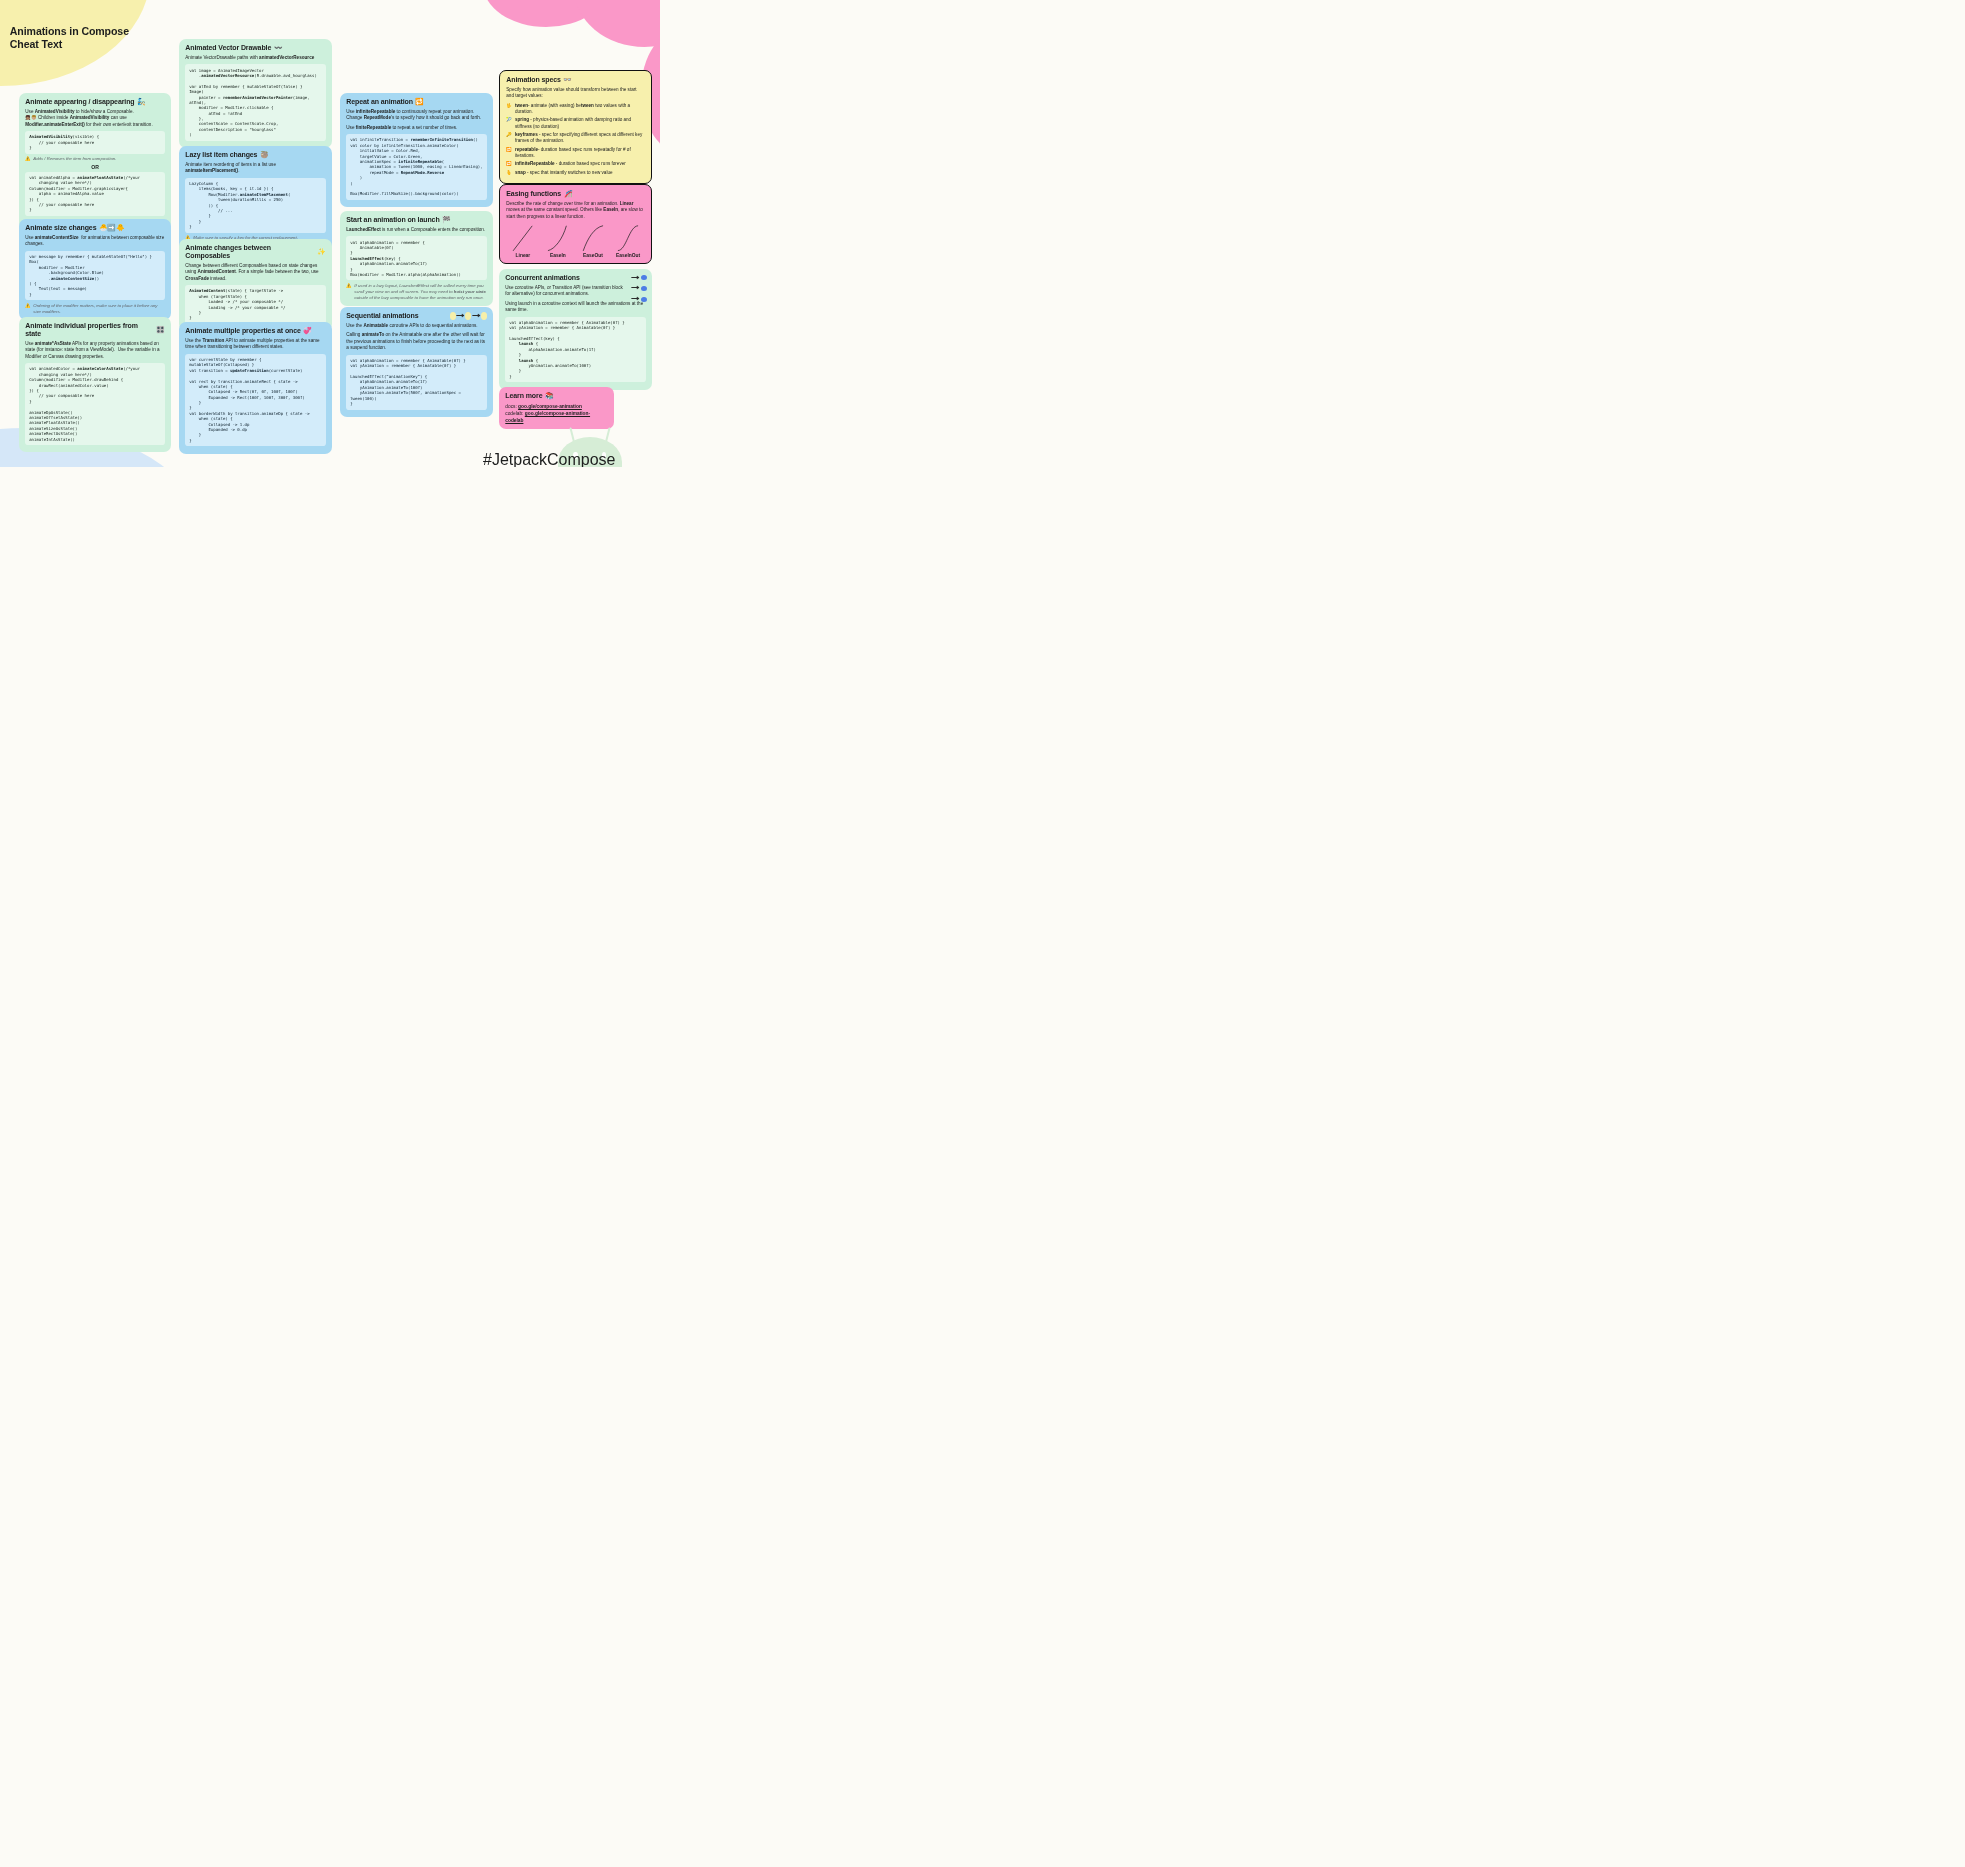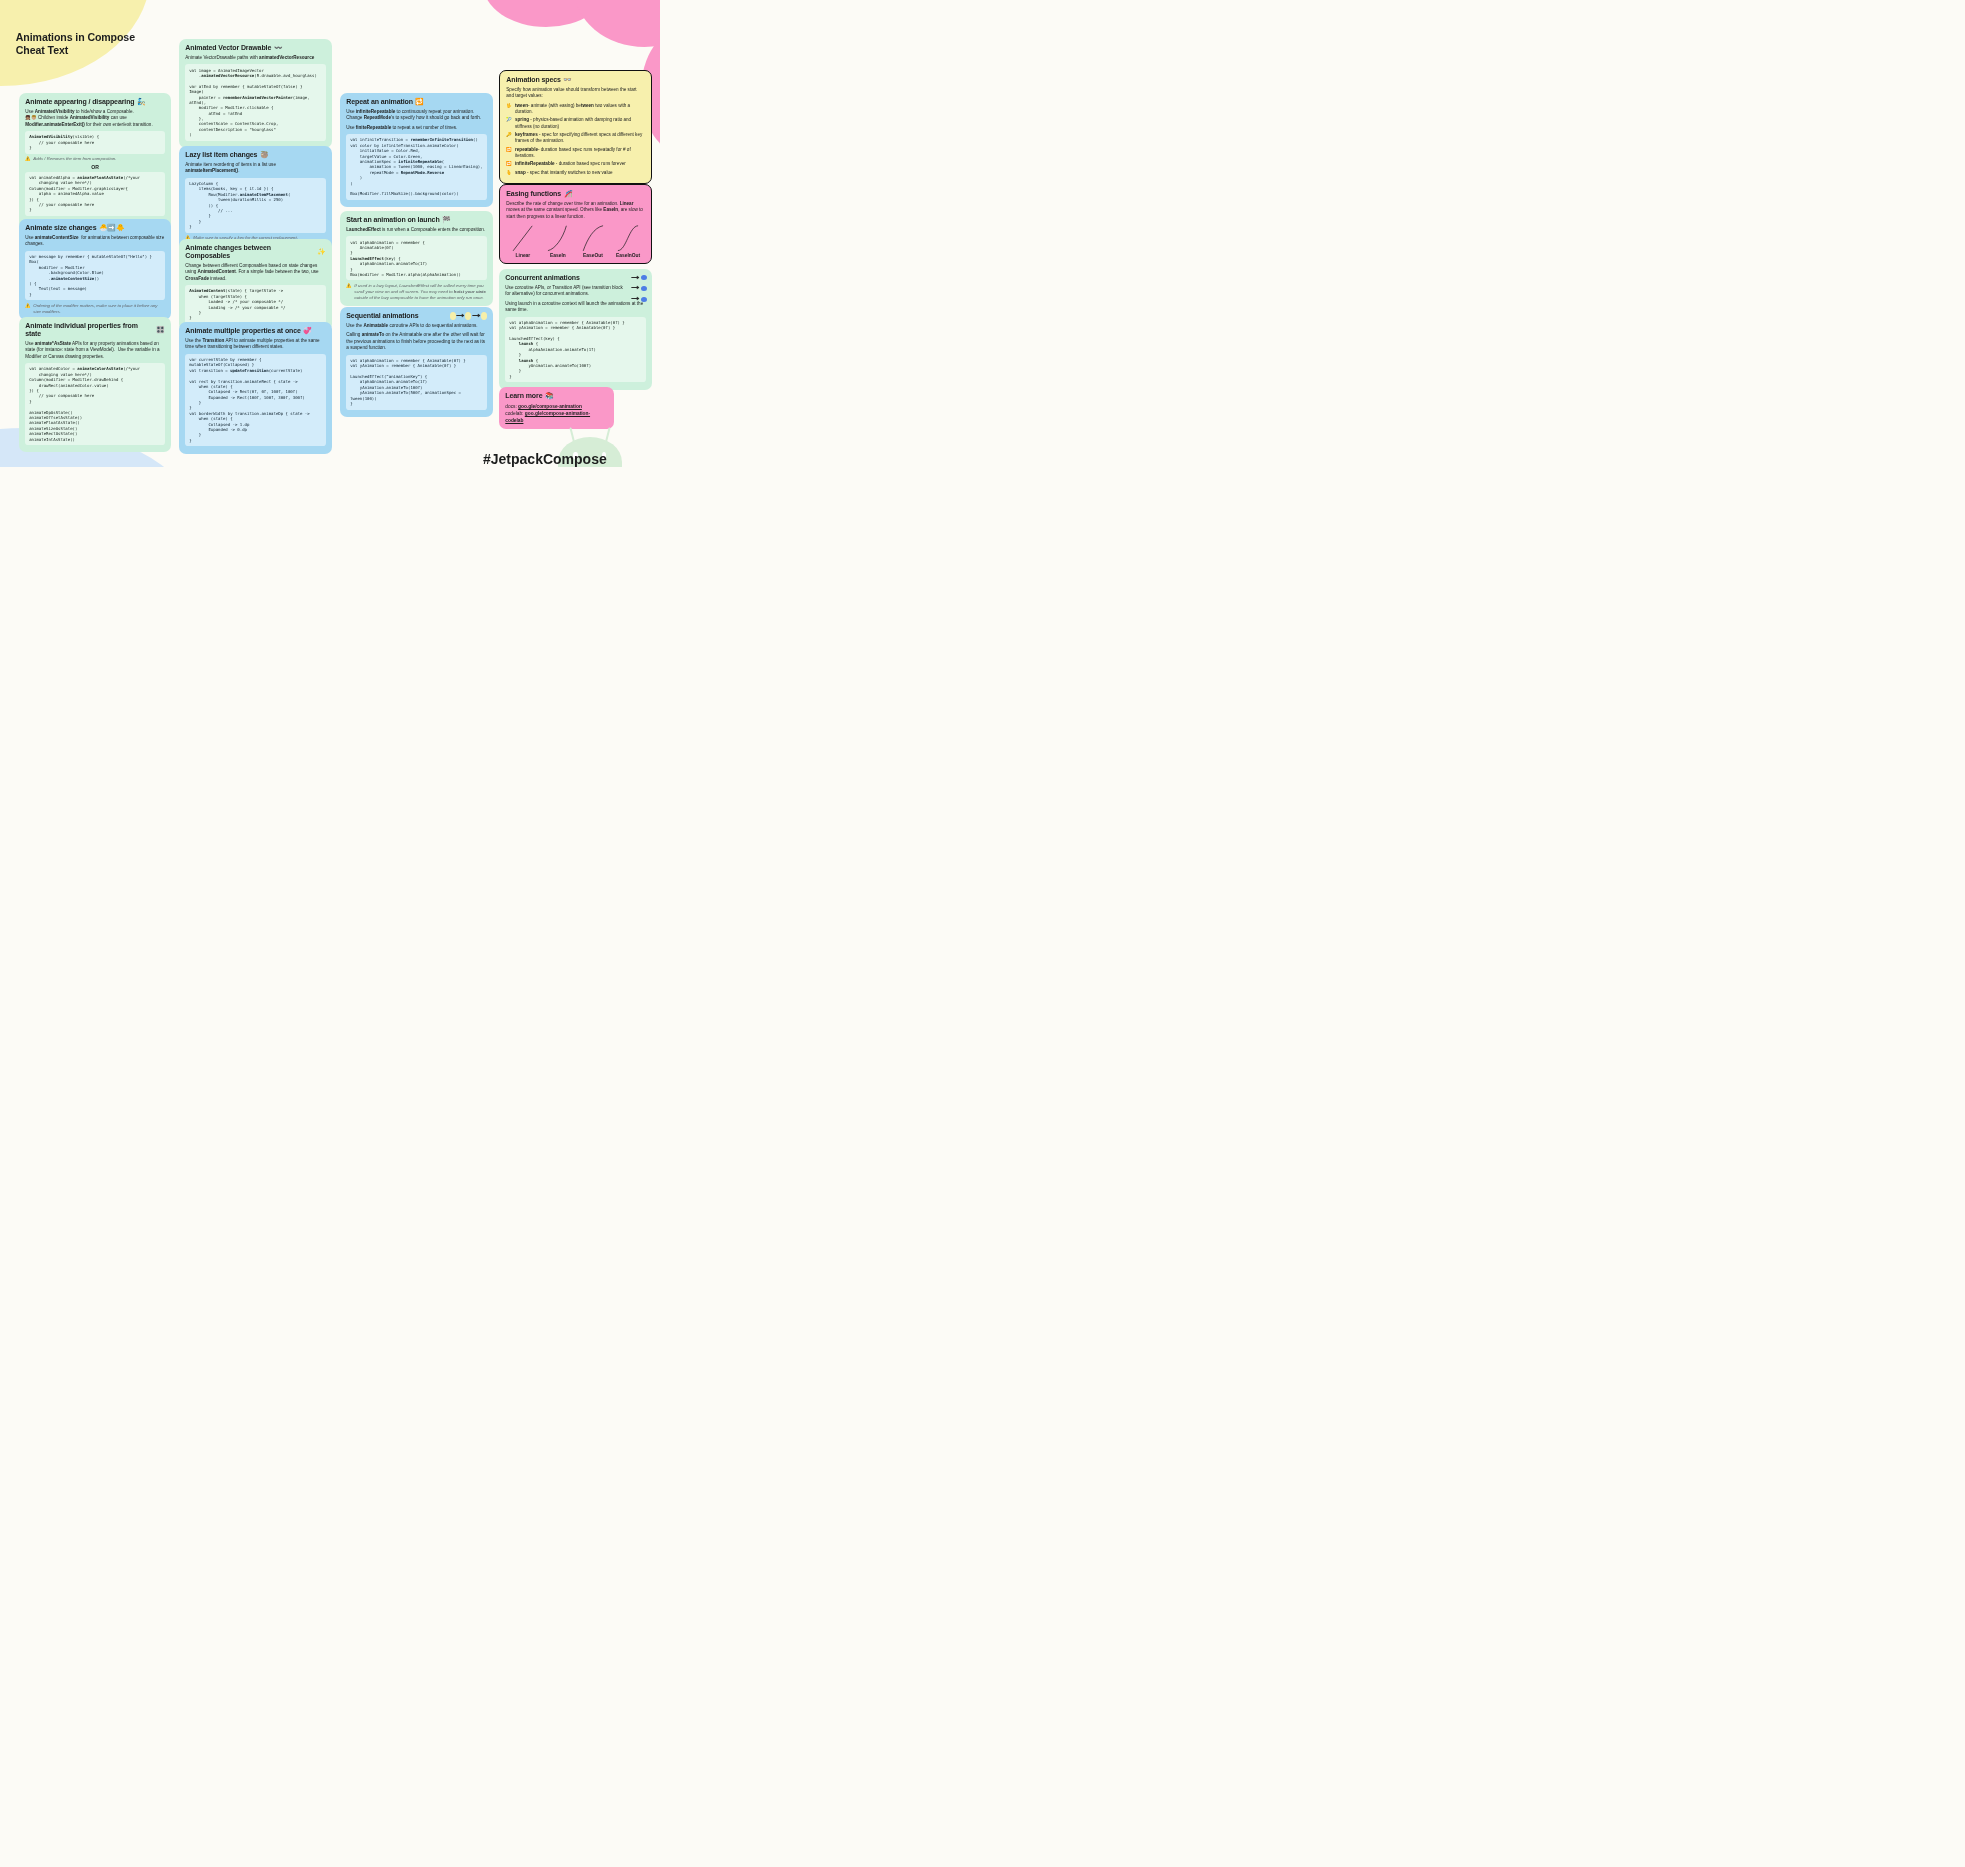--- a/index.html
+++ b/index.html
@@ -6,22 +6,22 @@
   body{width:660px;height:467px;position:relative;overflow:hidden;background:#fcfbf6;
        font-family:"Liberation Sans", sans-serif;color:#1d1e1e}
   .blob{position:absolute;border-radius:50%;z-index:0}
   #blob-yellow{left:-149px;top:-134px;width:299px;height:220px;background:#f7f0ad}
   #blob-pink-top1{left:483px;top:-59px;width:126px;height:86px;background:#fa98c8}
   #blob-pink-top2{left:574px;top:-71px;width:141px;height:118px;background:#fa98c8}
   #blob-pink-right{left:641px;top:27.5px;width:86px;height:126px;background:#fa98c8}
   #blob-blue{left:-141px;top:428px;width:330px;height:165px;background:#d5e7f8}
 
   #page-title{position:absolute;left:9.8px;top:25px;z-index:2;font-size:10.6px;font-weight:800;
-              line-height:1.18;letter-spacing:-0.1px;margin:6px}
-  #hashtag{position:absolute;left:483px;top:451px;z-index:2;font-size:14px;font-weight:700;margin:0}
+              line-height:1.18;letter-spacing:-0.1px;margin:0}
+  #hashtag{position:absolute;left:483px;top:451px;z-index:2;font-size:16px;font-weight:400;margin:0}
 
   .card{position:absolute;z-index:1;border-radius:7px;padding:5.1px 6.3px 4.7px;box-sizing:border-box}
   .green{background:#cdf0dc}
   .blue{background:#a6d8f2}
   .yellow{background:#f7f0ad;border:1px solid #111}
   .pink{background:#fa98c8}
   .pink.bordered{border:1px solid #111}
 
   .card-title{font-size:7px;font-weight:800;letter-spacing:-0.1px;margin:0 0 2.8px;display:flex;
               align-items:center;gap:2.8px;line-height:1.15}

